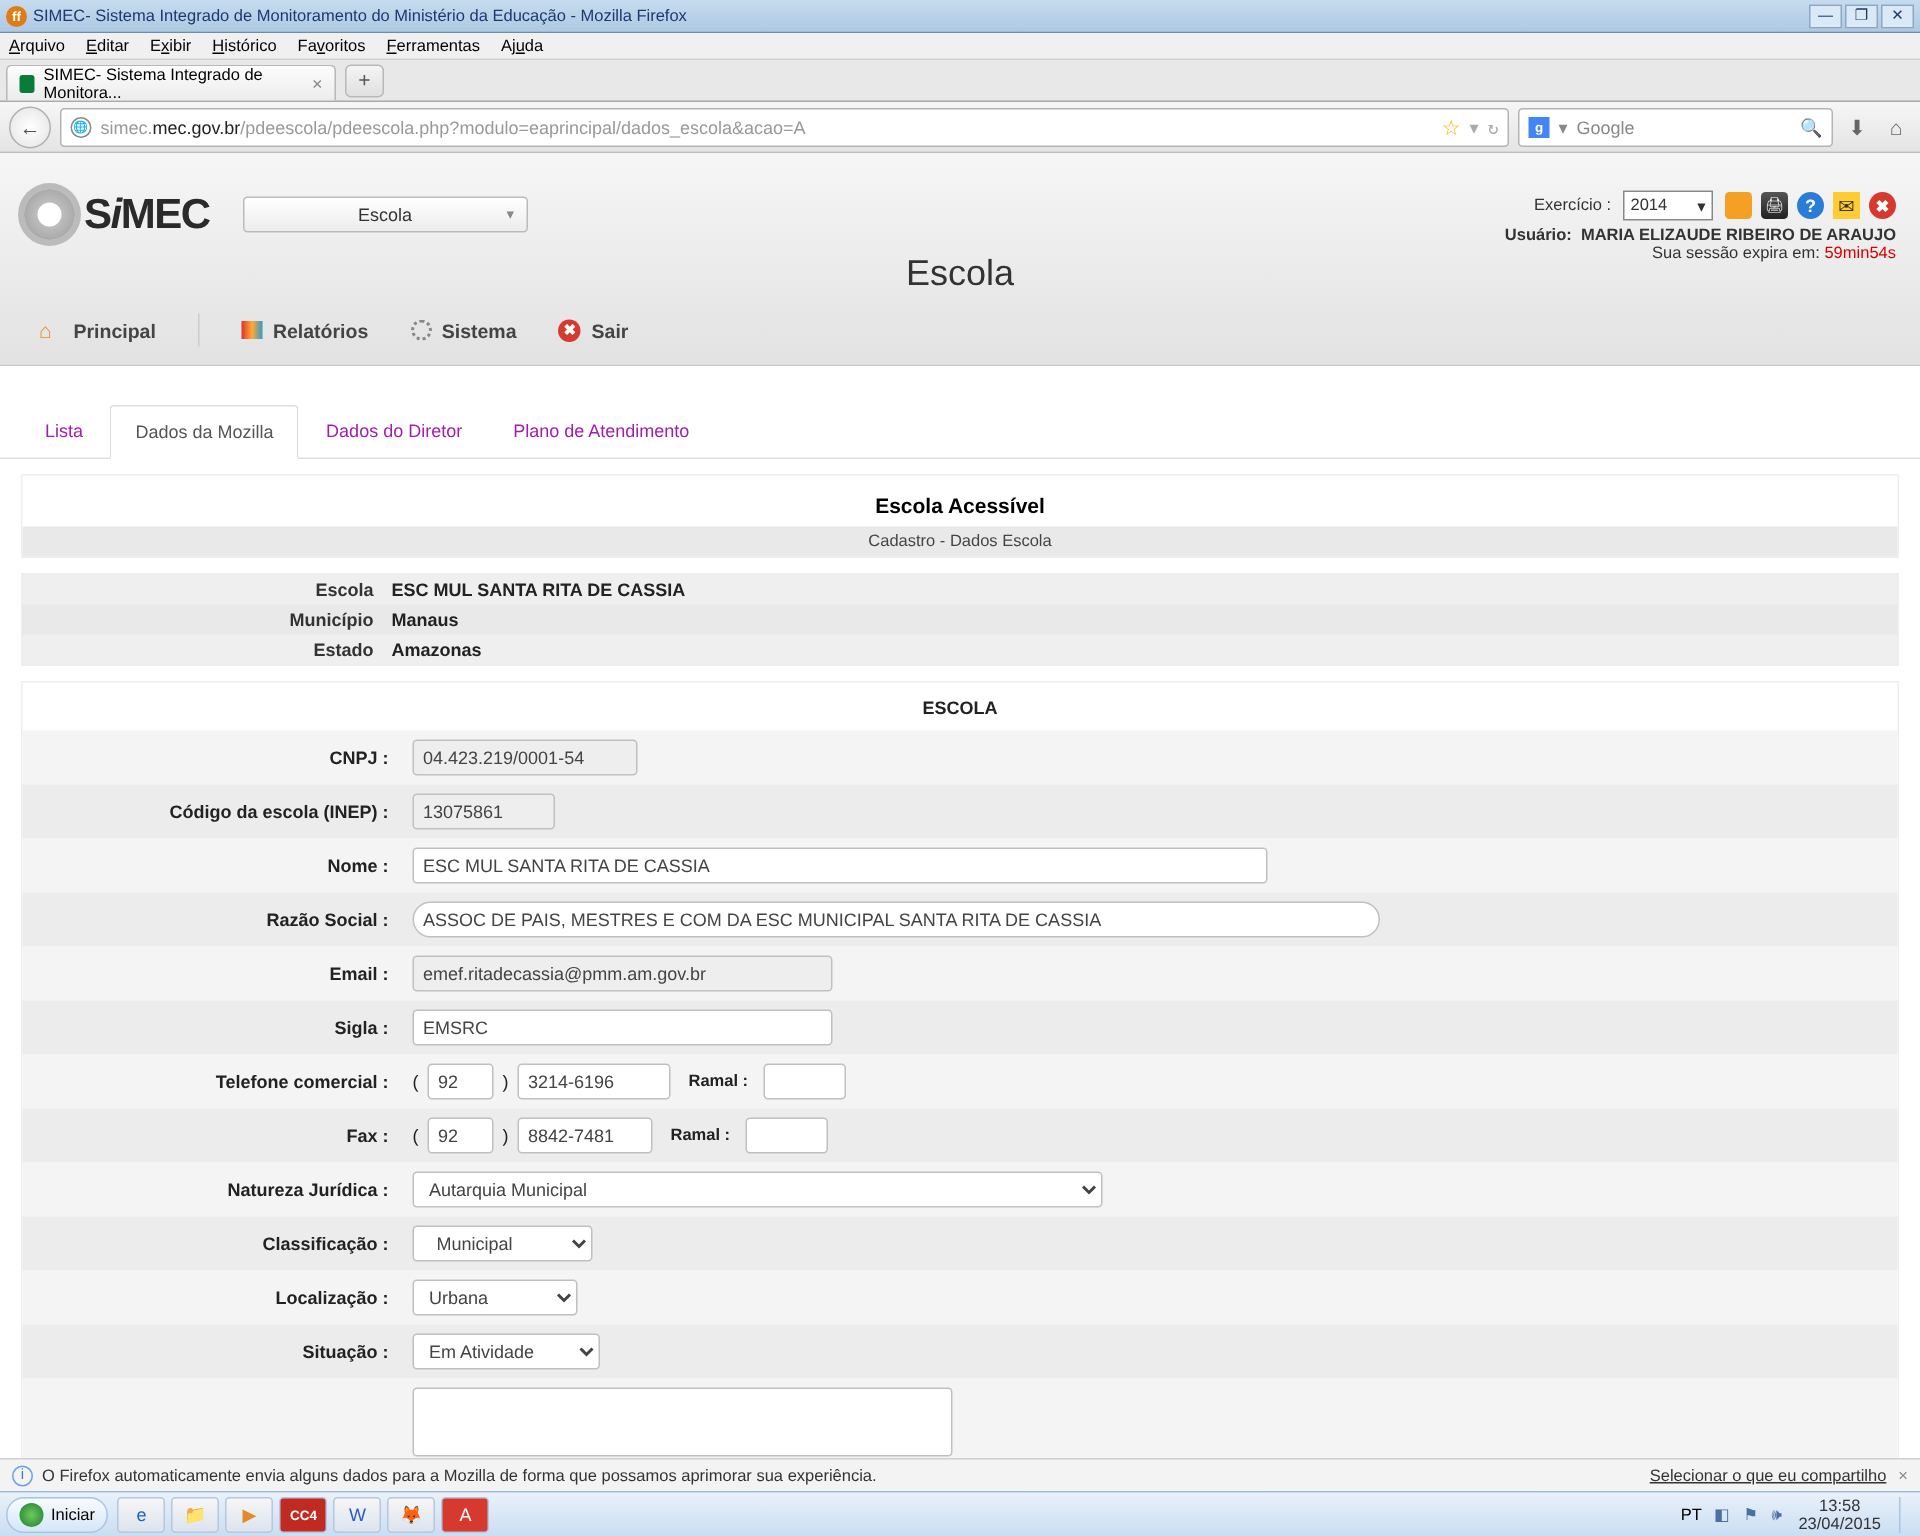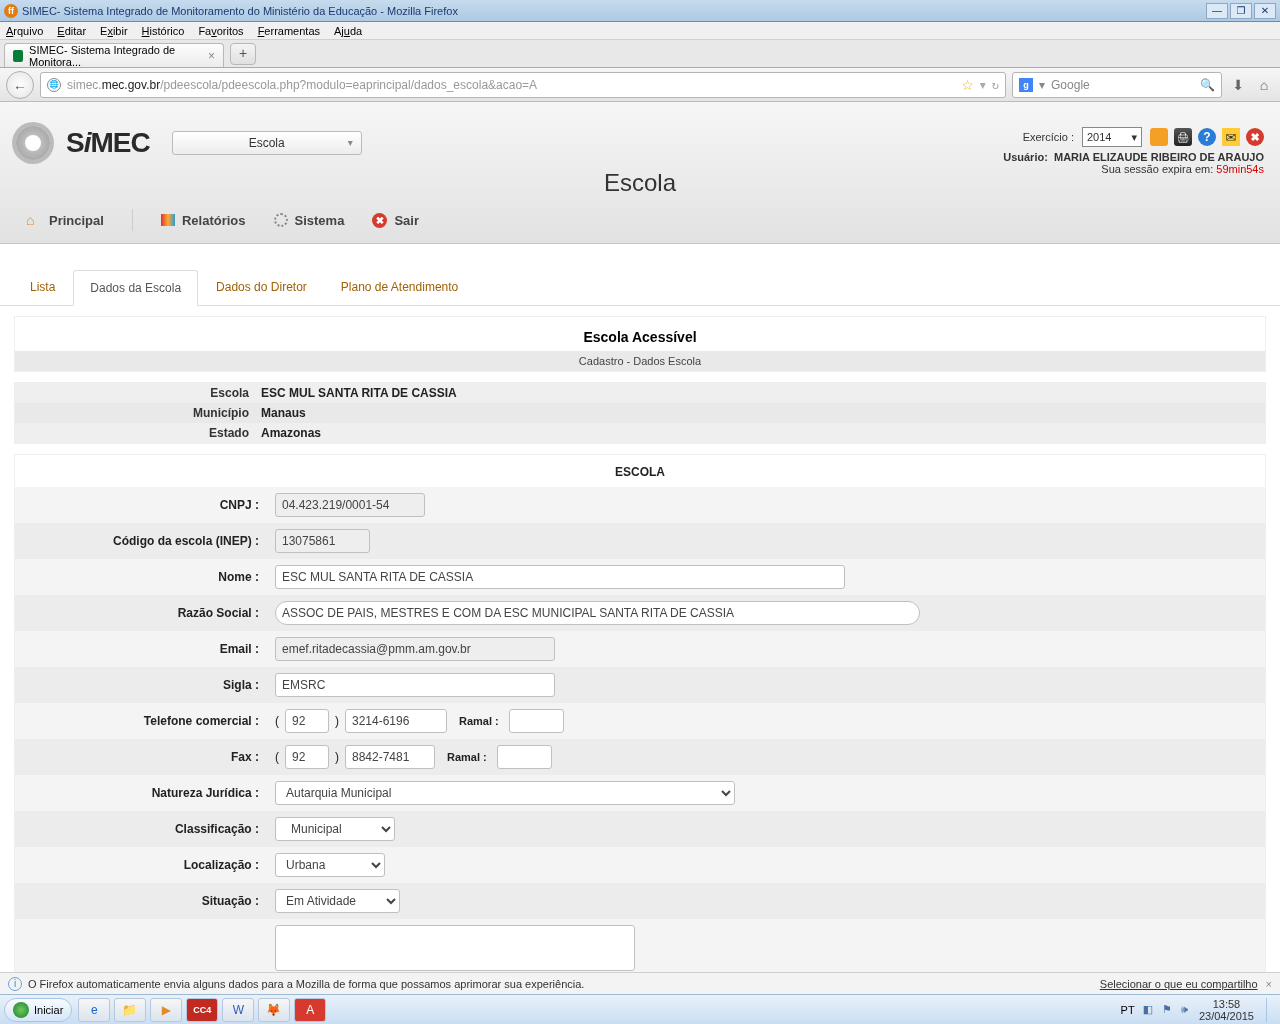--- a/index.html
+++ b/index.html
@@ -34,21 +34,21 @@
   .url-right .star{color:#f4b400;font-size:14px;}
   .url-right .reload{font-family:monospace;}
   .searchbar { width:210px; height:26px; background:#fff; border:1px solid #b4b4b4; border-radius:3px; display:flex; align-items:center; padding:0 6px; gap:6px; font-size:12px; color:#888; }
   .searchbar .glogo { width:14px;height:14px;background:#4285f4;color:#fff;font-size:9px;font-weight:bold;text-align:center;line-height:14px; }
   .searchbar .srch-icon { margin-left:auto; color:#888;font-size:12px; }
   .nav-icon { width:20px; text-align:center; font-size:14px; color:#666; }
 
   
   .app { background:linear-gradient(#f6f6f6,#e2e2e2); border-bottom:1px solid #c8c8c8; }
   .app-top { display:flex; align-items:center; padding:8px 16px 2px; }
-  .simec-logo { display:flex; align-items:center; gap:16px;text-align:right; }
+  .simec-logo { display:flex; align-items:center; gap:6px;text-align:right; }
   .gear { width:34px;height:34px;border-radius:50%;background:radial-gradient(#cfcfcf,#9a9a9a);position:relative;box-shadow:0 0 0 4px #bbb, 0 0 0 6px transparent; }
   .gear::before { content:""; position:absolute; inset:9px; background:#fff; border-radius:50%; }
   .simec-text { font-size:28px; font-weight:bold; color:#2a2a2a; letter-spacing:-1px; }
   .simec-text .i { font-style: italic; text-transform: lowercase; }
   .entity-select { margin-left:22px; width:190px; height:24px; border:1px solid #bbb; background:linear-gradient(#fff,#ececec); border-radius:3px; display:flex; align-items:center; justify-content:center; position:relative; font-size:12px; color:#333; }
   .entity-select::after { content:"▾"; position:absolute; right:8px; color:#888; font-size:10px;}
   .app-right { margin-left:auto; text-align:right; font-size:11px; color:#333;margin-top:17px; }
   .exercicio-row { display:flex; align-items:center; justify-content:flex-end; gap:8px; margin-bottom:4px; }
   .year-sel { width:60px; height:20px; border:1px solid #888; background:#fff; font-size:11px; display:flex; align-items:center; padding:0 4px; justify-content:space-between; }
   .hdr-icons { display:flex; gap:6px; align-items:center; }
@@ -67,21 +67,21 @@
   .mn-ico { width:16px;height:16px; display:inline-block; }
   .mn-home { color:#e68a20; font-size:14px; }
   .mn-chart { background:linear-gradient(90deg,#d33,#fa3,#39c);width:14px;height:12px; }
   .mn-gear2 { width:14px;height:14px;border:2px dotted #888;border-radius:50%; }
   .mn-x    { background:#d63a2e;color:#fff;border-radius:50%;font-size:10px;font-weight:bold;text-align:center;line-height:15px;width:15px;height:15px; }
   .mn-sep { width:1px; height:22px; background:#ccc; }
 
   
   .content { padding:0 0 0 0; background:#fff; }
   .page-tabs { display:flex; gap:2px; padding:26px 14px 0; border-bottom:1px solid #ddd; font-size:12px; }
-  .ptab { padding:10px 16px; color:#a16207; cursor:pointer; }
+  .ptab { padding:10px 16px; color:#a21caf; cursor:pointer; }
   .ptab.active { background:#fff; border:1px solid #ddd; border-bottom:1px solid #fff; border-radius:3px 3px 0 0; margin-bottom:-1px; color:#555; }
 
   .sect { margin:10px 14px; border:1px solid #eee; }
   .sect-head1 { text-align:center; font-weight:bold; font-size:14px; padding:12px 0 6px; }
   .sect-sub { text-align:center; font-size:11px; background:#e9e9e9; padding:4px; color:#444; }
   .kv-bar { background:#e9e9e9; }
   .kv-row { display:flex; font-size:12px; }
   .kv-row:nth-child(odd){ background:#efefef; }
   .kv-row .k { width:240px; text-align:right; padding:3px 6px; font-weight:bold; color:#333; }
   .kv-row .v { padding:3px 6px; font-weight:bold; color:#222; }
@@ -235,21 +235,21 @@
     <div class="mn-item">
       <span class="mn-x">✖</span>
       <span>Sair</span>
     </div>
   </div>
 </div>
 
 <div class="content">
   <div class="page-tabs">
     <div class="ptab">Lista</div>
-    <div class="ptab active">Dados da Escola</div>
+    <div class="ptab active">Dados da Mozilla</div>
     <div class="ptab">Dados do Diretor</div>
     <div class="ptab">Plano de Atendimento</div>
   </div>
 
   <div class="sect">
     <div class="sect-head1">Escola Acessível</div>
     <div class="sect-sub">Cadastro - Dados Escola</div>
   </div>
 
   <div class="sect kv-bar" style="padding:0;">

